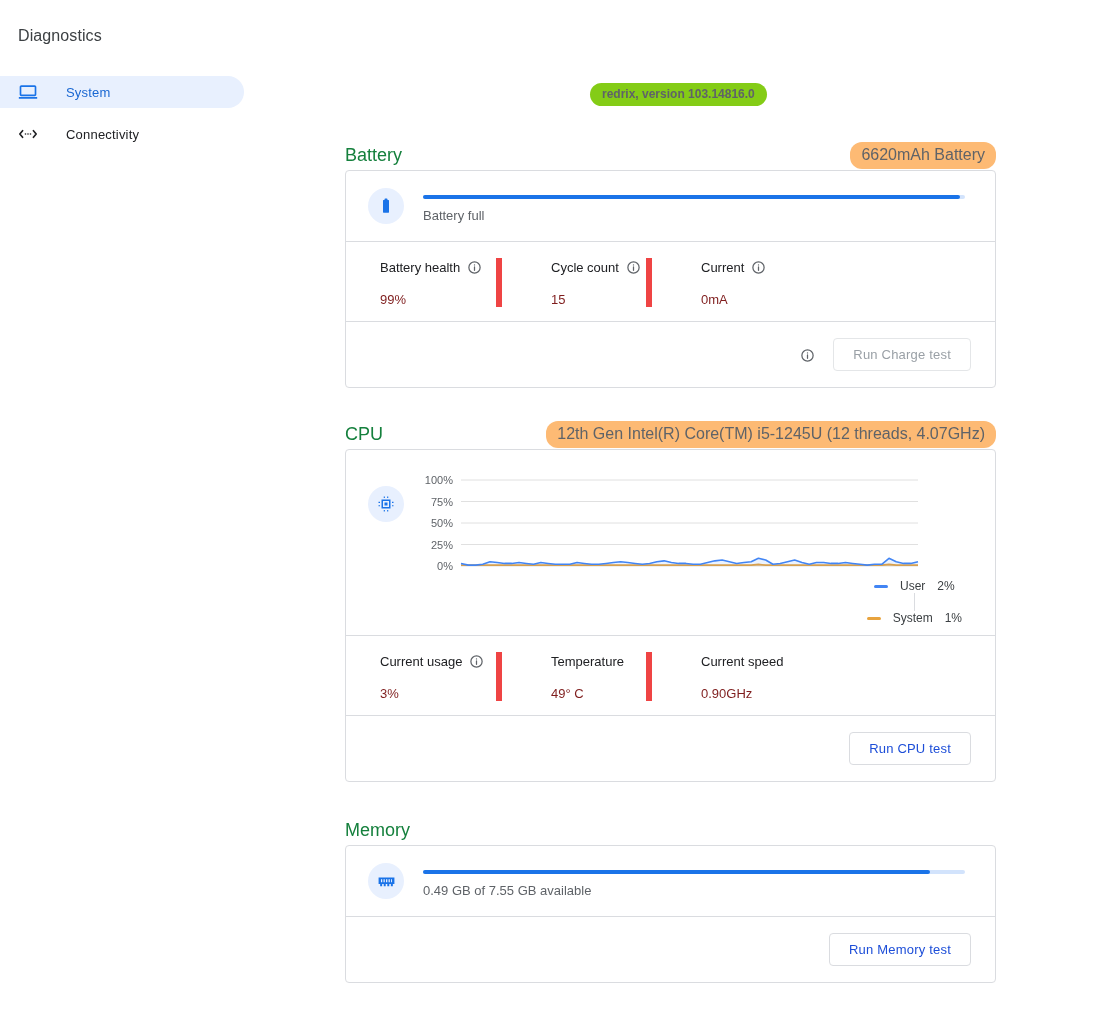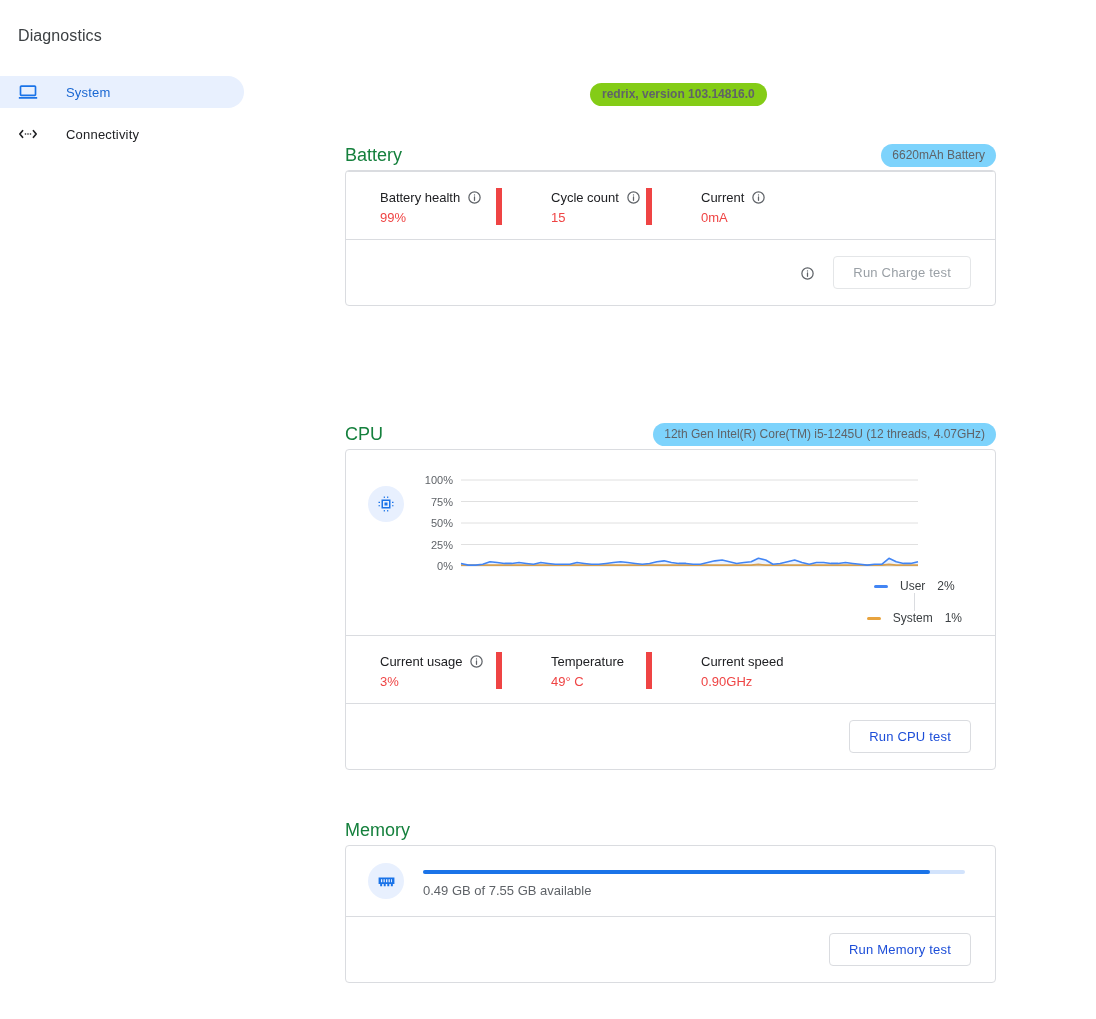--- a/index.html
+++ b/index.html
@@ -47,23 +47,23 @@
     font-size: 12px; white-space: nowrap; font-weight: bold;
   }
 
   .section { position: absolute; left: 0; width: 651px; }
   .section-head {
     position: relative; height: 30px;
     display: flex; align-items: center; justify-content: space-between;
   }
   .section-title { font-size: 18px; color: #15803d; font-weight: 400; }
   .chip {
-    background: #7dd3fc; color: #5f6368;
+    background: #fdba74; color: #5f6368;
     border-radius: 12px; padding: 4px 11px 5px;
-    font-size: 12px; white-space: nowrap;
+    font-size: 16px; white-space: nowrap;
   }
 
   .card {
     border: 1px solid #dadce0; border-radius: 4px;
     background: #fff; overflow: hidden;
   }
   .card-row { position: relative; }
   .divider { height: 1px; background: #dadce0; width: 100%; }
 
   .row-icon {
@@ -87,21 +87,21 @@
   .bar-caption { margin-top: 9px; font-size: 13px; color: #5f6368; }
 
   
   .stats { display: flex; padding: 16px 0 14px 0; }
   .stat { position: relative; flex: 0 0 150px; padding-left: 34px; }
   .stat + .stat { border-left: 6px solid #ef4444; padding-left: 49px; }
   .stat-label {
     display: flex; align-items: center; gap: 7px;
     font-size: 13px; color: #202124; height: 18px;
   }
-  .stat-value { margin-top: 4px; font-size: 13px; color: #ef4444; }
+  .stat-value { margin-top: 16px; font-size: 13px; color: #7f1d1d; }
 
   .info-icon { display: inline-flex; width: 15px; height: 15px; }
 
   
   .actions {
     display: flex; align-items: center; justify-content: flex-end;
     gap: 18px; padding: 16px 24px;
   }
   .btn {
     border: 1px solid #dadce0; background: #fff;
@@ -163,20 +163,33 @@
     <div class="version-banner">redrix, version 103.14816.0</div>
 
     <div class="section" style="top:140px;">
       <div class="section-head">
         <span class="section-title">Battery</span>
         <span class="chip">6620mAh Battery</span>
       </div>
 
       <div class="card">
 
+        <div class="card-row">
+          <span class="row-icon">
+            <svg width="18" height="18" viewBox="0 0 24 24" fill="#1a73e8">
+              <path d="M15.33 4H14V3c0-.55-.45-1-1-1h-2c-.55 0-1 .45-1 1v1H8.67C8.3 4 8 4.3 8 4.67v15.66c0 .38.3.67.67.67h6.67c.36 0 .66-.29.66-.67V4.67c0-.37-.3-.67-.67-.67z"></path>
+            </svg>
+          </span>
+          <div class="bar-block">
+            <div class="bar-track">
+              <div class="bar-fill" id="battery-fill" style="width: 99%;"></div>
+            </div>
+            <div class="bar-caption">Battery full</div>
+          </div>
+        </div>
 
         <div class="divider"></div>
 
         <div class="stats">
           <div class="stat">
             <div class="stat-label">
               <span>Battery health</span>
               <span class="info-icon">
                 <svg width="15" height="15" viewBox="0 0 24 24" fill="none" stroke="#5f6368" stroke-width="2">
                   <circle cx="12" cy="12" r="9"></circle>

